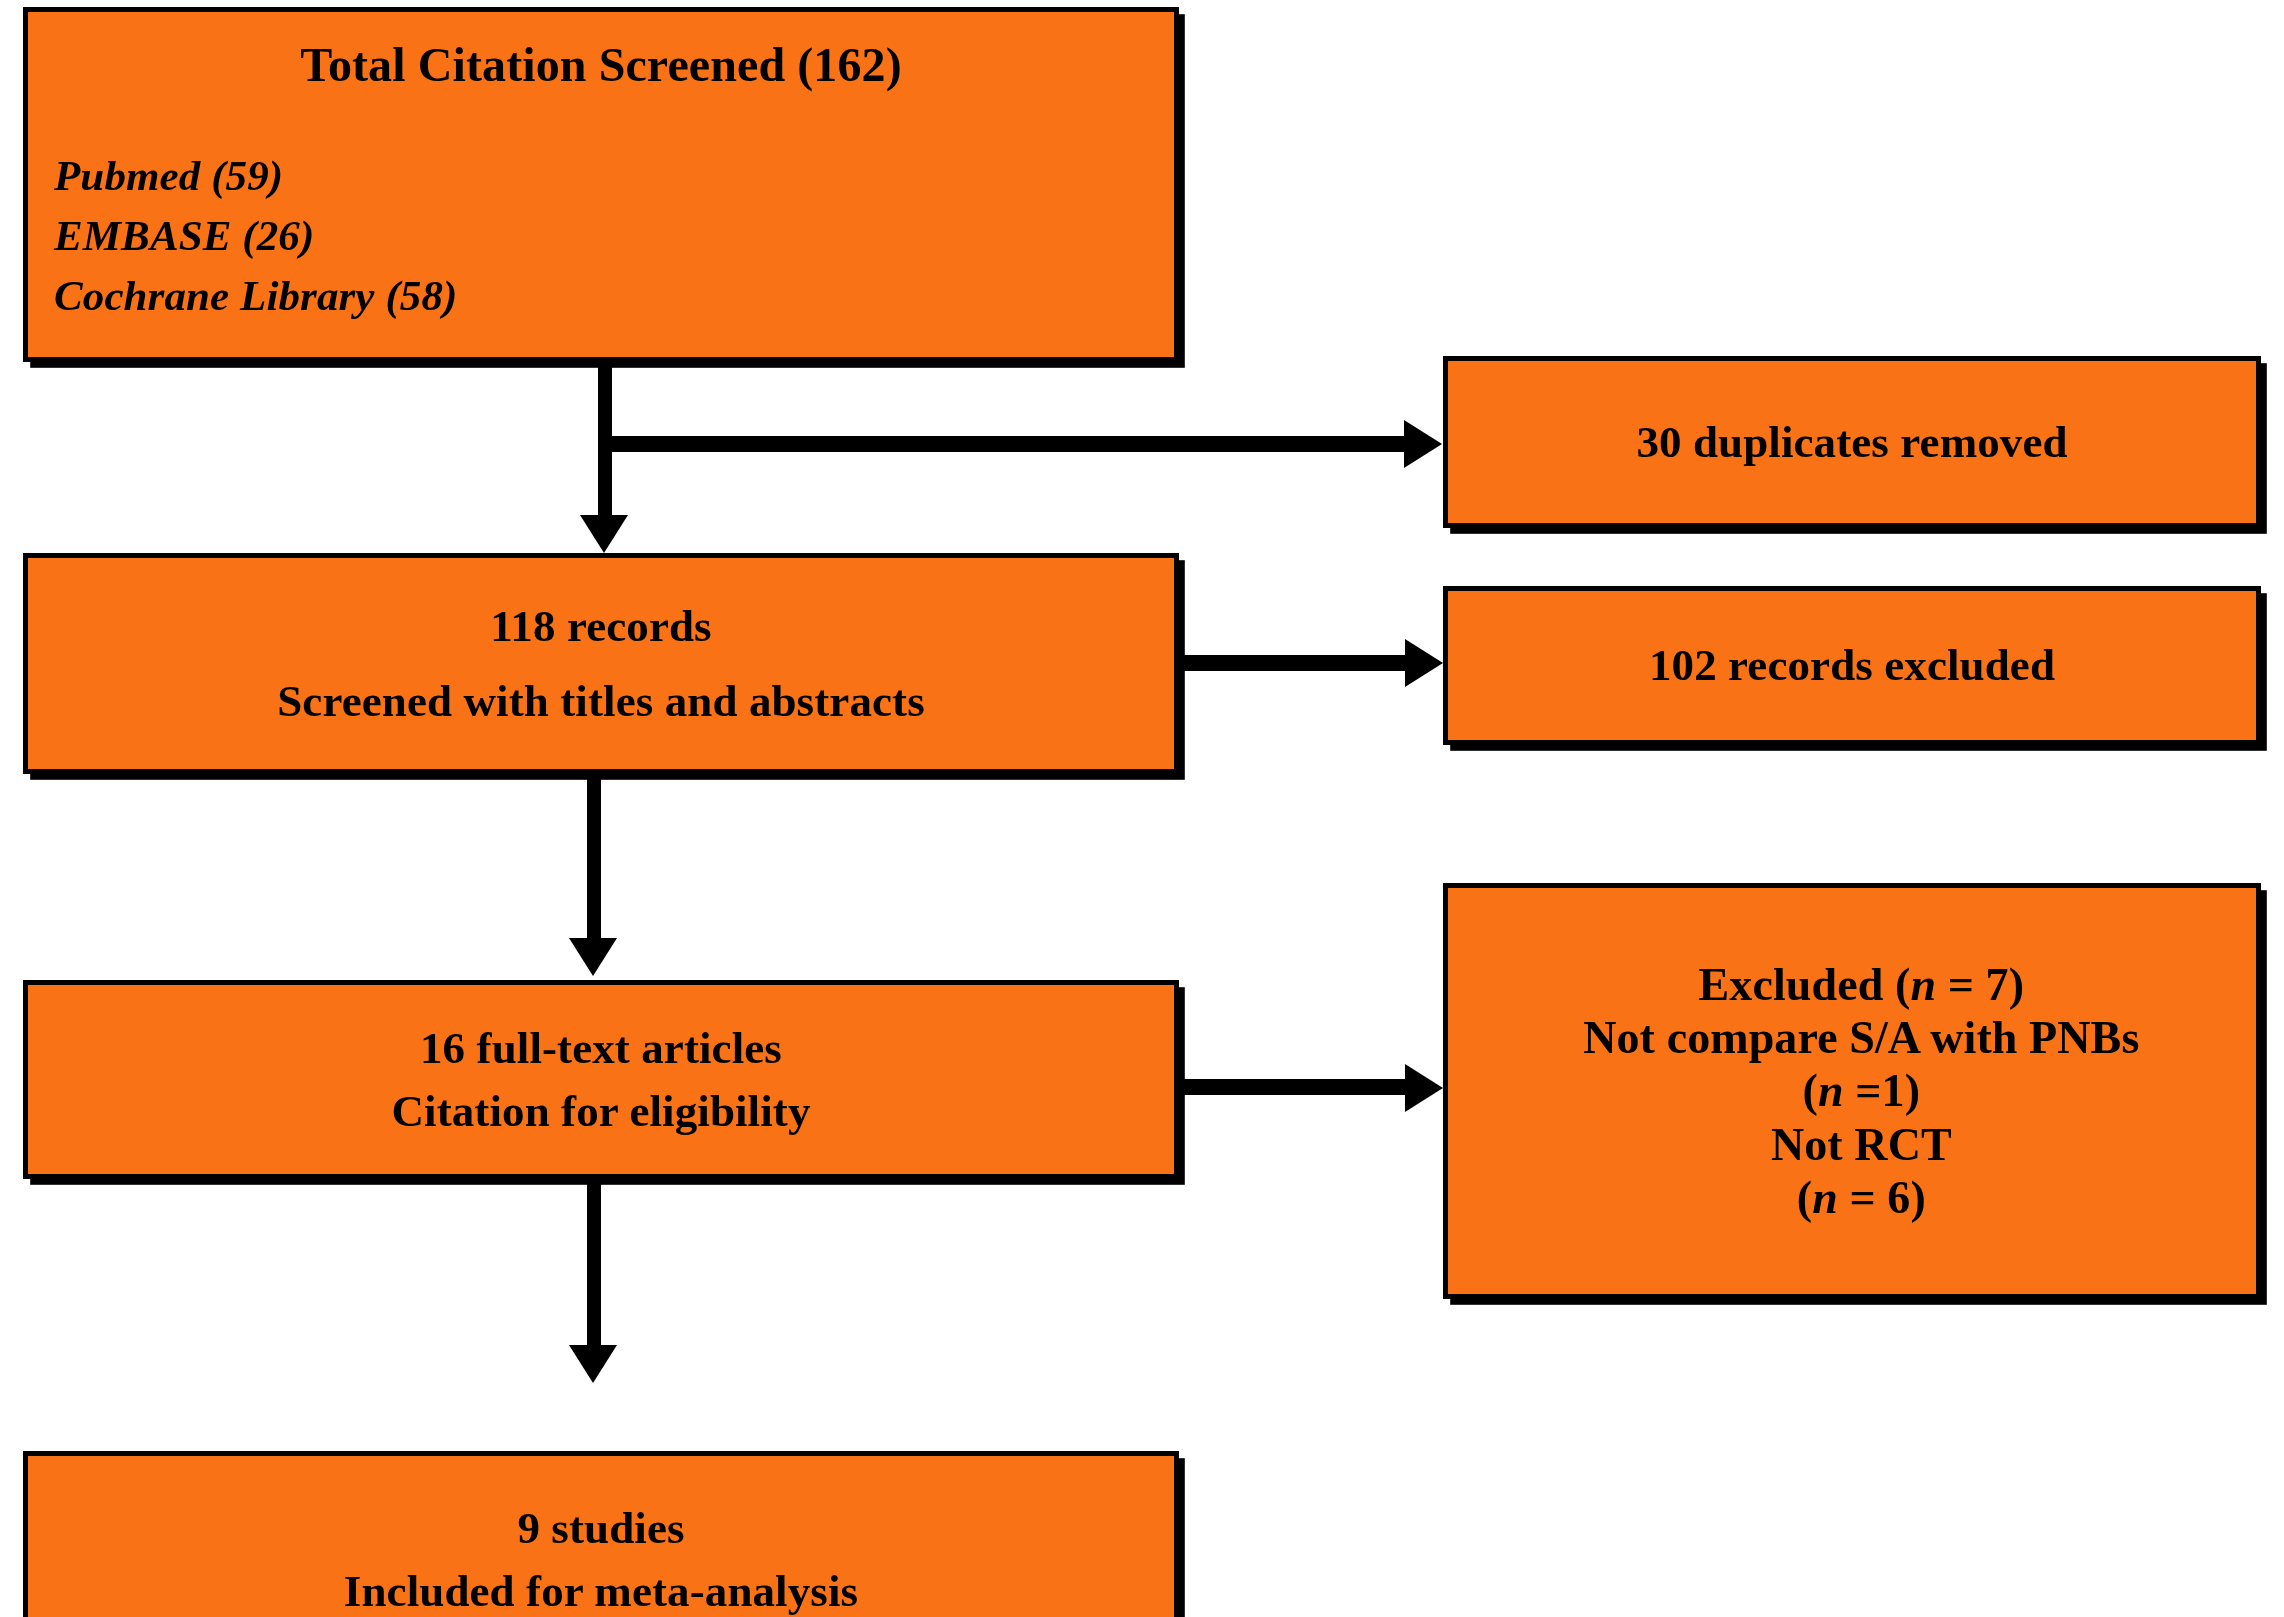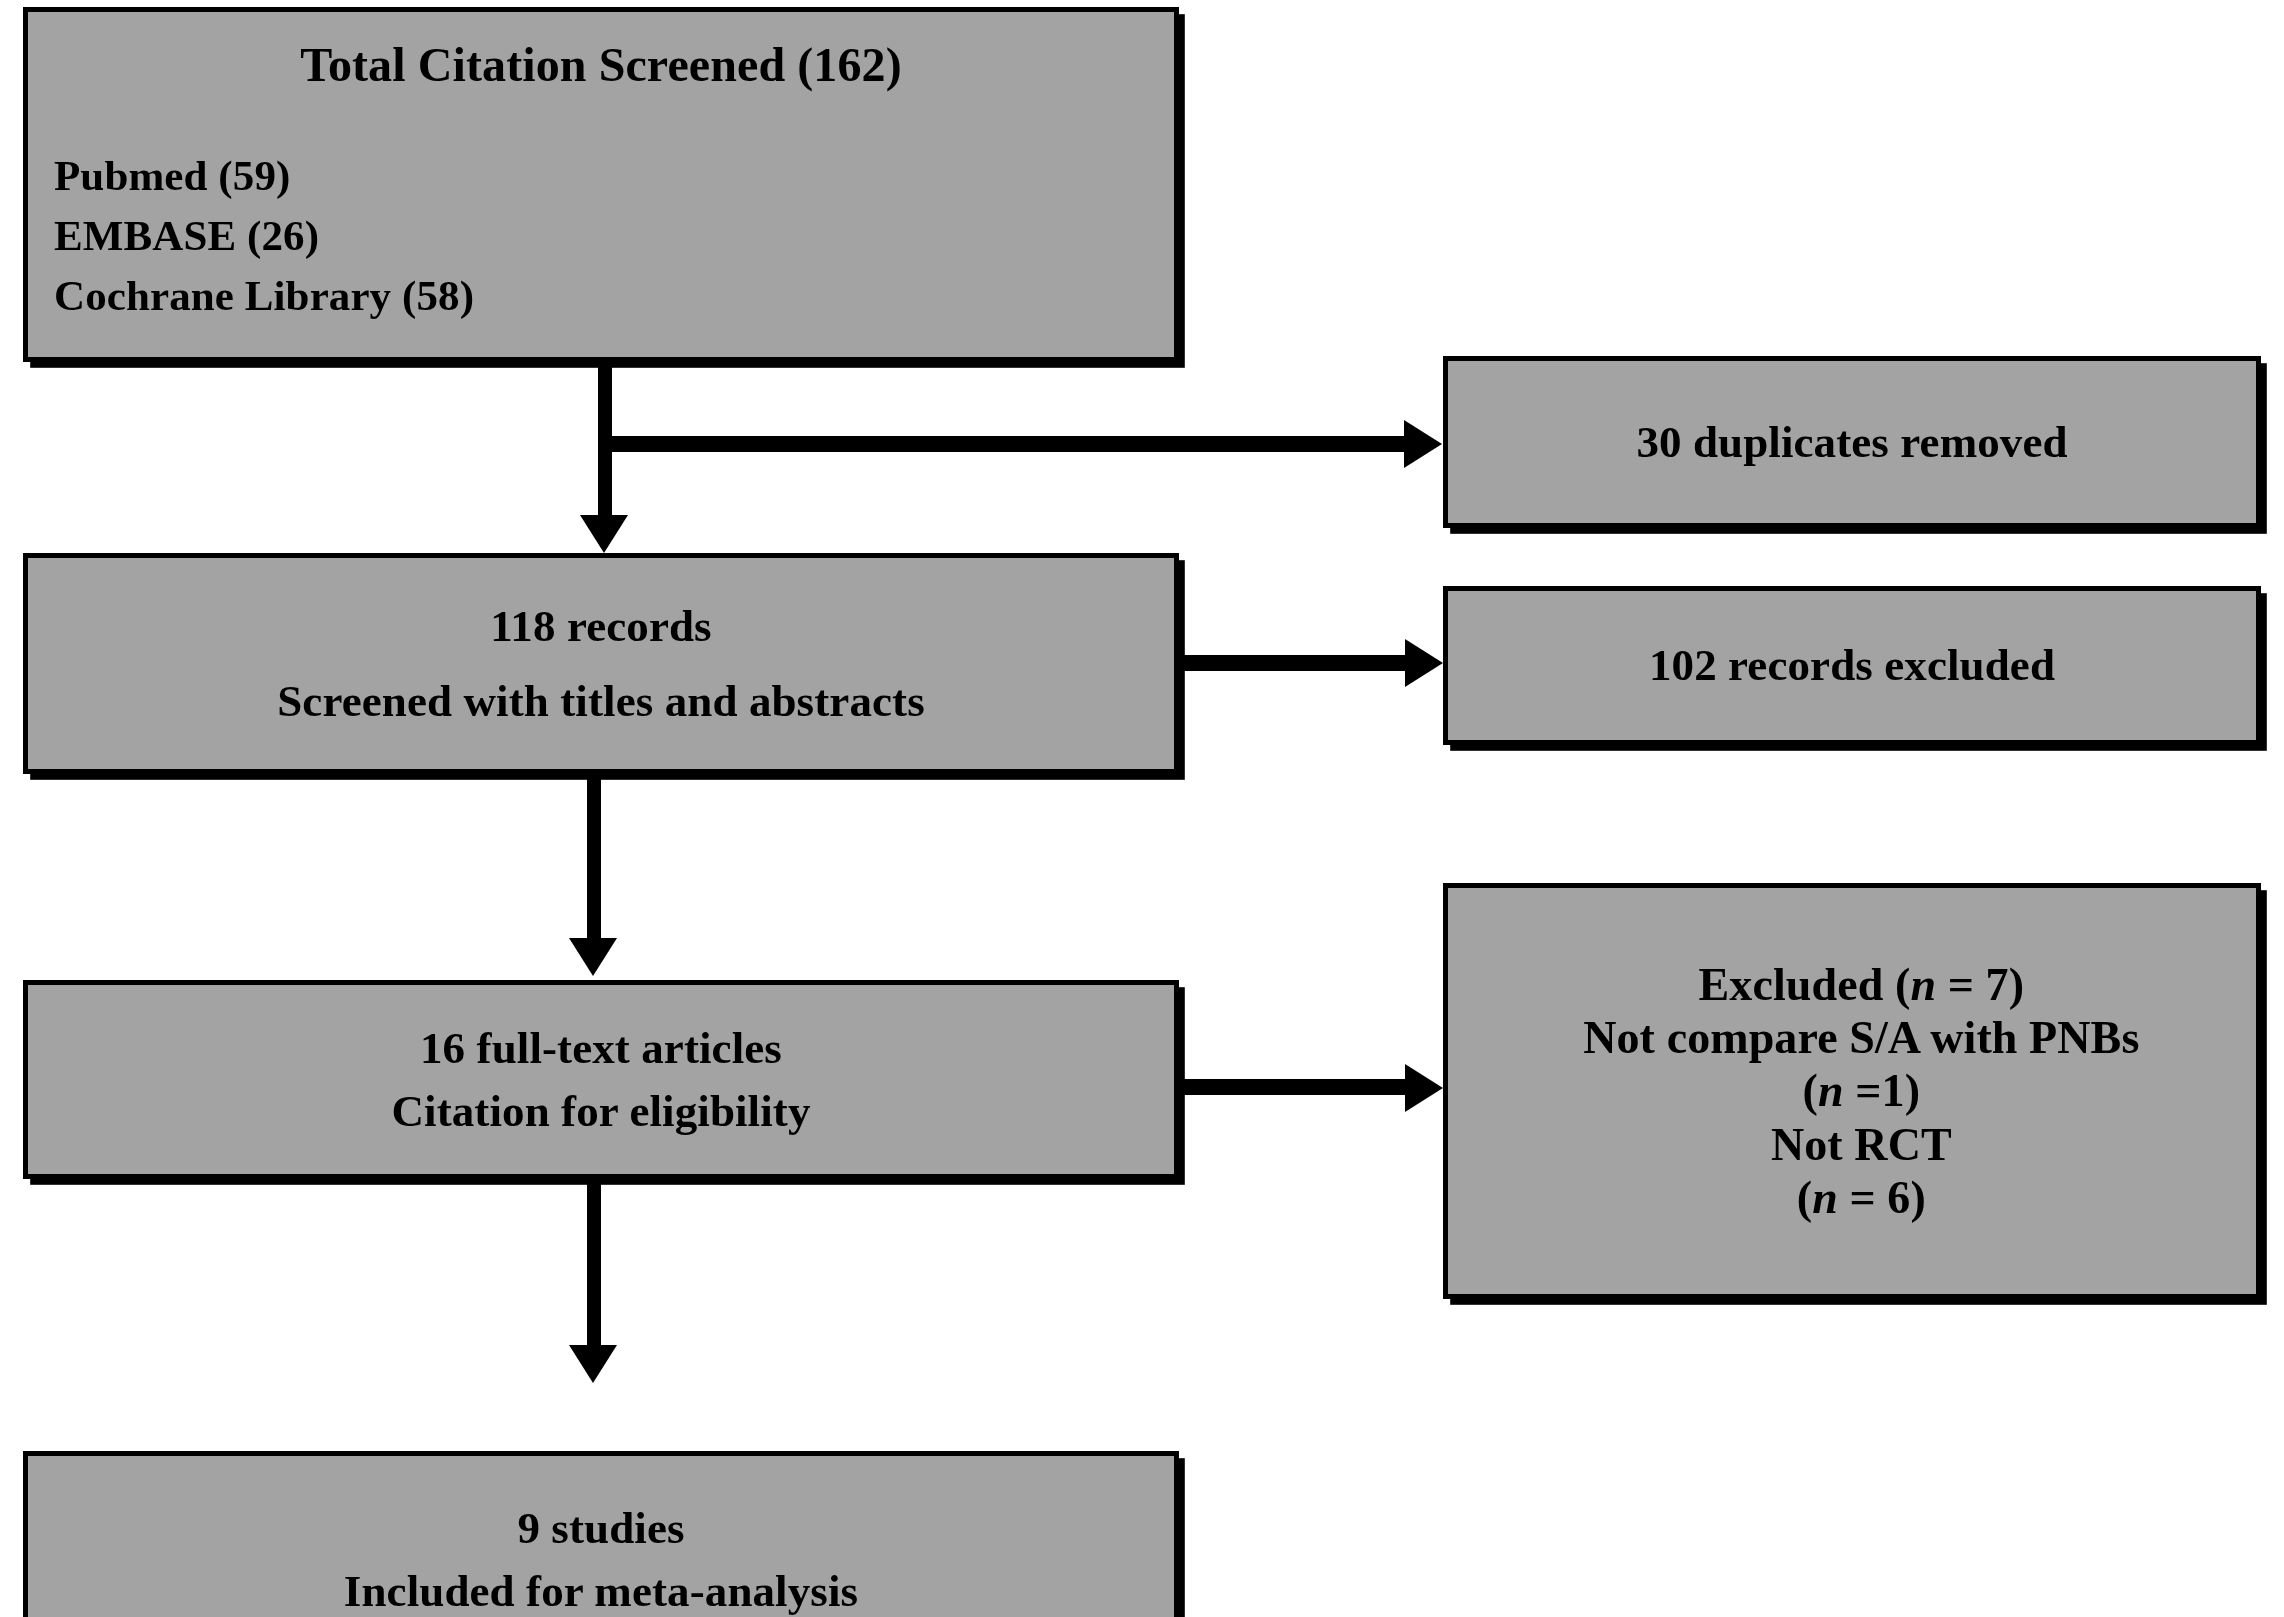--- a/index.html
+++ b/index.html
@@ -17,21 +17,21 @@
     font-family: "Liberation Serif", "DejaVu Serif", serif;
     font-weight: bold;
     color: #000000;
     transform-origin: top left;
   }
 
   
   .node {
     position: absolute;
     box-sizing: border-box;
-    background: #a3a3a3;
+    background: #f97316;
     border: 5px solid #000000;
     box-shadow: 6.5px 6.5px 0 -0.7px #000000;
     display: flex;
     flex-direction: column;
     justify-content: center;
     align-items: center;
     padding: 0 17.4px;
   }
   .node.left-align {
     align-items: flex-start;
@@ -54,21 +54,21 @@
   #node-identification .title-row {
     width: 100%;
     text-align: center;
     margin-top: 24.6px;
   }
   #node-identification .src-list {
     margin-top: 59px;
     margin-left: 26px;
     text-align: left;
   }
-  #node-identification .src-list .line { margin-bottom: 10px; }
+  #node-identification .src-list .line { margin-bottom: 10px; font-style: italic; }
 
   
   .conn {
     position: absolute;
     background: #000000;
   }
   .arrow-head {
     position: absolute;
     width: 0;
     height: 0;

